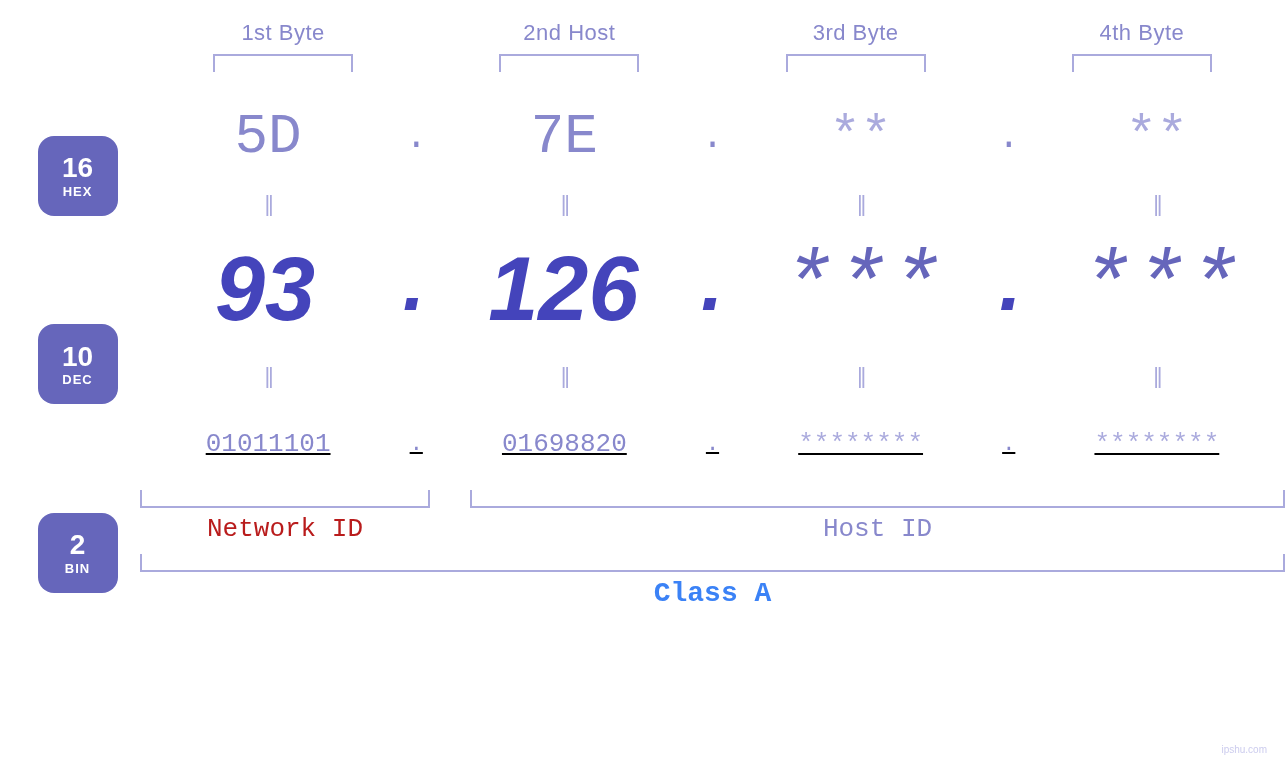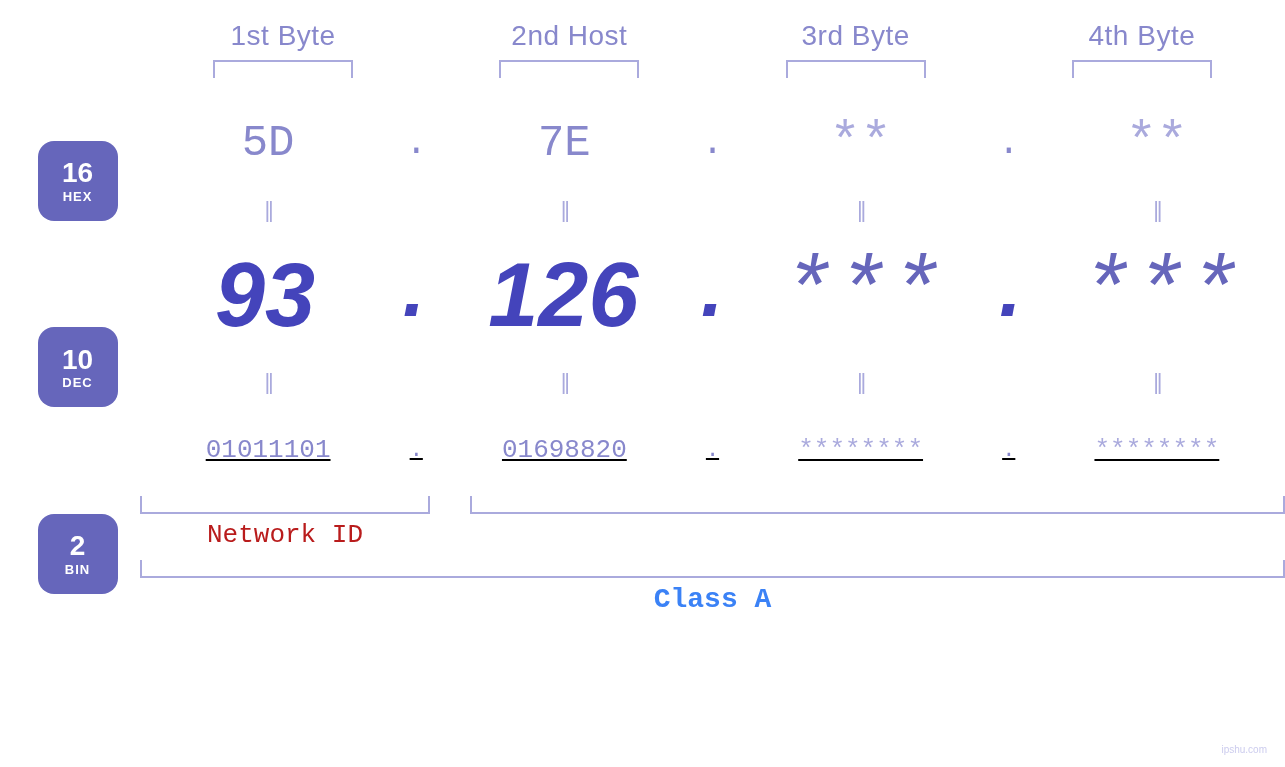--- a/index.html
+++ b/index.html
@@ -31,21 +31,21 @@
       display: flex;
       width: 100%;
       padding-top: 20px;
       padding-left: 140px;
     }
 
     .byte-header {
       flex: 1;
       text-align: center;
       color: #8888cc;
-      font-size: 28px;
+      font-size: 22px;
       font-family: Arial, sans-serif;
       font-weight: normal;
       letter-spacing: 0.5px;
     }
 
     
     .brackets-row {
       display: flex;
       width: 100%;
       padding-left: 140px;
@@ -139,21 +139,21 @@
       flex: 0 0 40px;
       text-align: center;
       display: flex;
       align-items: center;
       justify-content: center;
     }
 
     
     .hex-value {
       color: #8888cc;
-      font-size: 44px;
+      font-size: 56px;
       font-family: 'Courier New', Courier, monospace;
       font-weight: normal;
     }
 
     .hex-dot {
       color: #8888cc;
       font-size: 36px;
     }
 
     .hex-masked {
@@ -388,20 +388,23 @@
         <div style="flex: 1; display: flex; flex-direction: column; align-items: center;">
           <div style="border: 2px solid #aaaadd; border-top: none; height: 18px; width: 100%;"></div>
         </div>
       </div>
 
       <div style="display: flex; margin-top: 6px;">
         <div style="flex: 0 0 290px; text-align: center;">
           <span class="bin-value" style="color: #b91c1c;">Network ID</span>
         </div>
         <div style="flex: 0 0 40px;"></div>
+        <div style="flex: 1; text-align: center;">
+          <span class="bin-value" style="color: #8888cc;">Host ID</span>
+        </div>
       </div>
 
       <div style="margin-top: 10px; width: 100%;">
         <div style="border: 2px solid #aaaadd; border-top: none; height: 18px; width: 100%;"></div>
       </div>
 
       <div style="text-align: center; margin-top: 6px;">
         <span class="class-label">Class A</span>
       </div>
 

